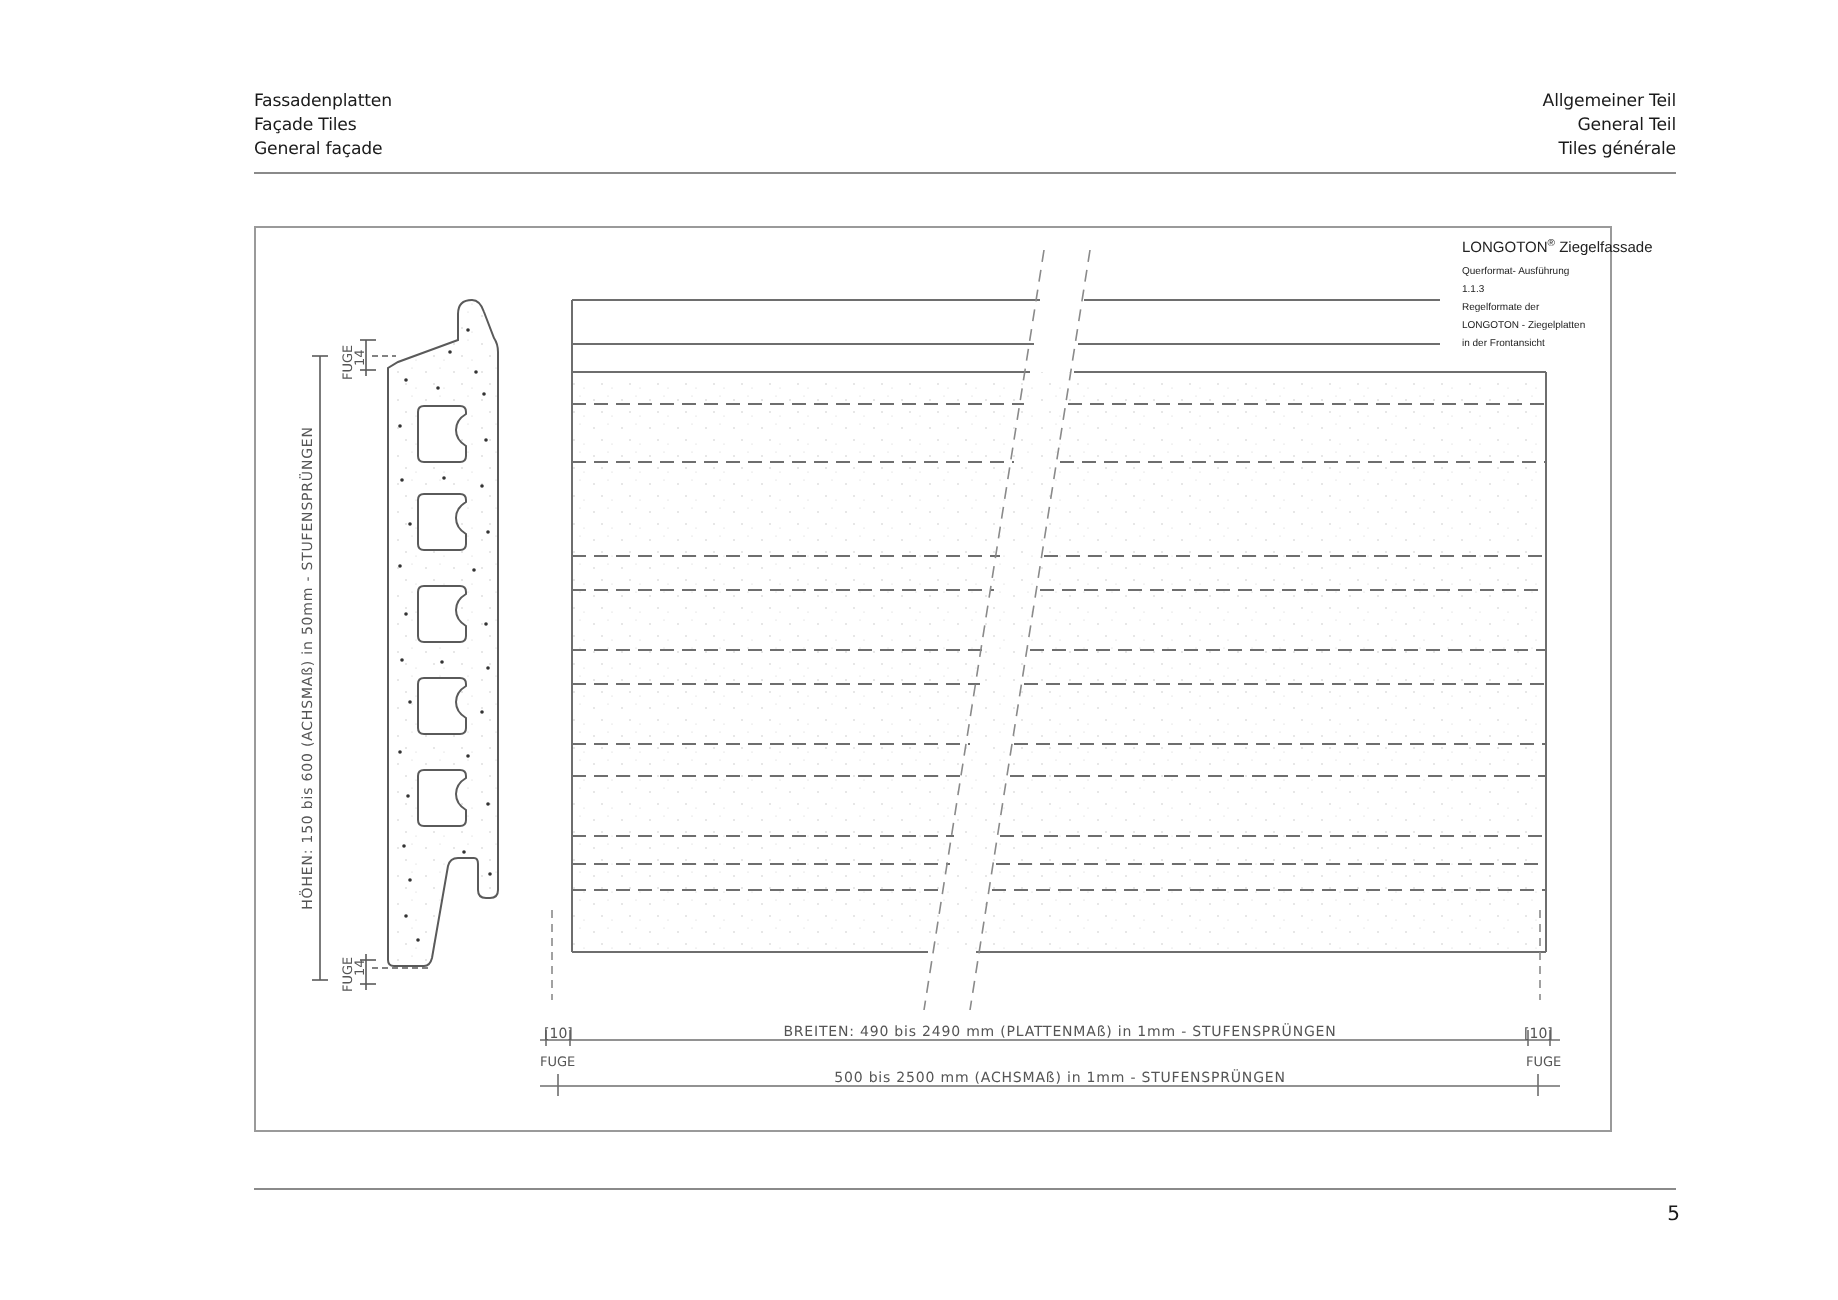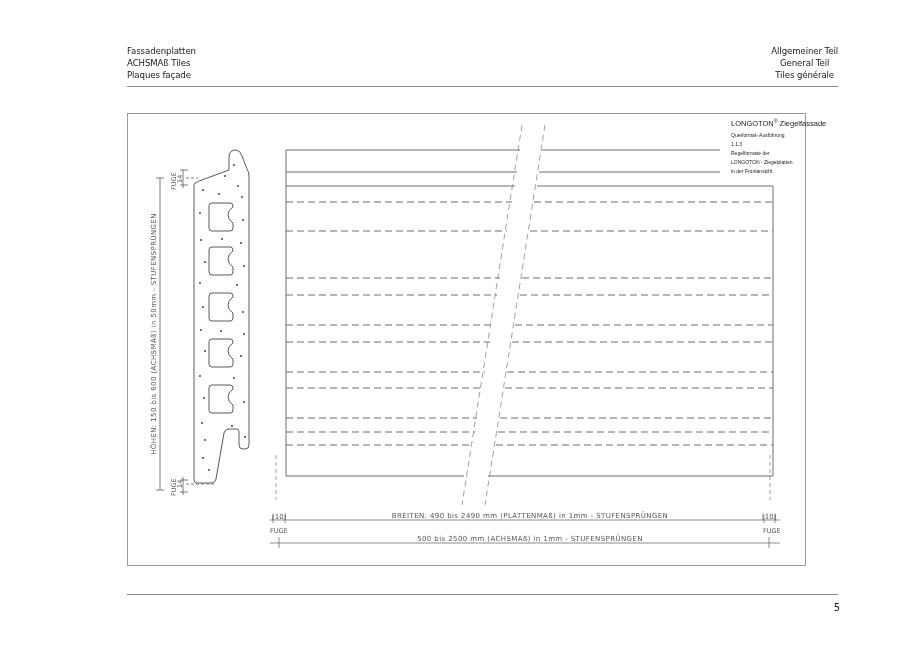--- a/index.html
+++ b/index.html
@@ -1,38 +1,38 @@
 <!DOCTYPE html>
 <html><head>
 <meta charset="utf-8">
 <style>
   html, body { margin: 0; padding: 0; background: #ffffff; }
   body { width: 919px; height: 650px; position: relative; overflow: hidden;
          font-family: "DejaVu Sans", sans-serif; color: #1a1a1a; }
   .hdr { position: absolute; top: 45px; font-size: 8.6px; line-height: 12px; letter-spacing: -0.1px; }
   .hdr-left { left: 127px; text-align: left; }
-  .hdr-right { right: 81px; text-align: center; }
+  .hdr-right { right: 81px; text-align: right; }
   .hdr div { white-space: nowrap; }
   .rule { position: absolute; left: 127px; width: 711px; height: 0; border-top: 1px solid #8a8a8a; }
   .rule-top { top: 86px; }
   .rule-bottom { top: 594px; }
   .page-num { position: absolute; left: 830px; top: 602px; font-size: 10px; width: 10px; text-align: right; }
   .frame { position: absolute; left: 127px; top: 113px; width: 679px; height: 453px;
            border: 1px solid #9a9a9a; box-sizing: border-box; }
   svg.drawing { position: absolute; left: 0; top: 0; }
   .svgtext { font-family: "DejaVu Sans", sans-serif; fill: #555; }
   .titleblock { font-family: "Liberation Sans", sans-serif; fill: #222; }
 </style>
 </head>
 <body>
 
 <div class="hdr hdr-left">
   <div>Fassadenplatten</div>
-  <div>ACHSMAß Tiles</div>
-  <div>Plaques façade</div>
+  <div>Façade Tiles</div>
+  <div>General façade</div>
 </div>
 <div class="hdr hdr-right">
   <div>Allgemeiner Teil</div>
   <div>General Teil</div>
   <div>Tiles générale</div>
 </div>
 <div class="rule rule-top"></div>
 
 <div class="frame"></div>
 

